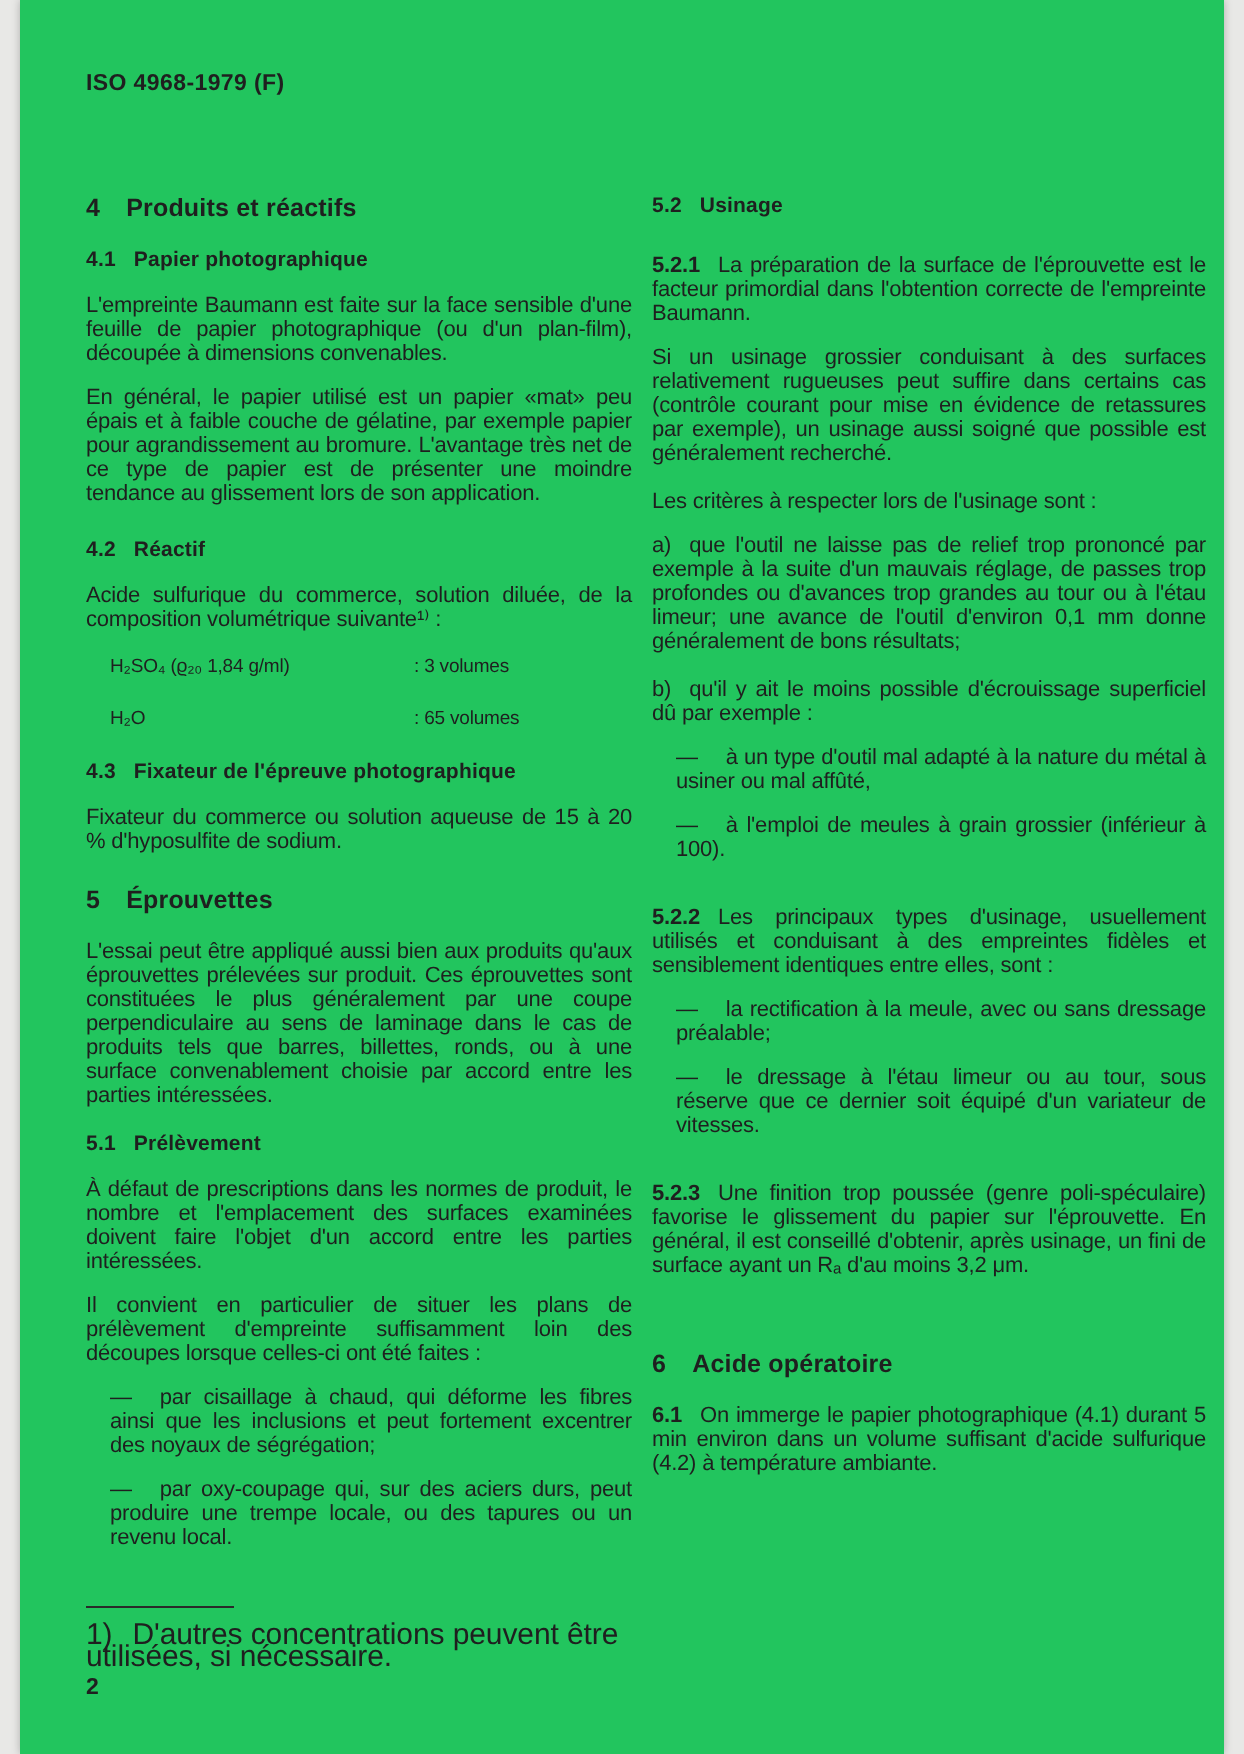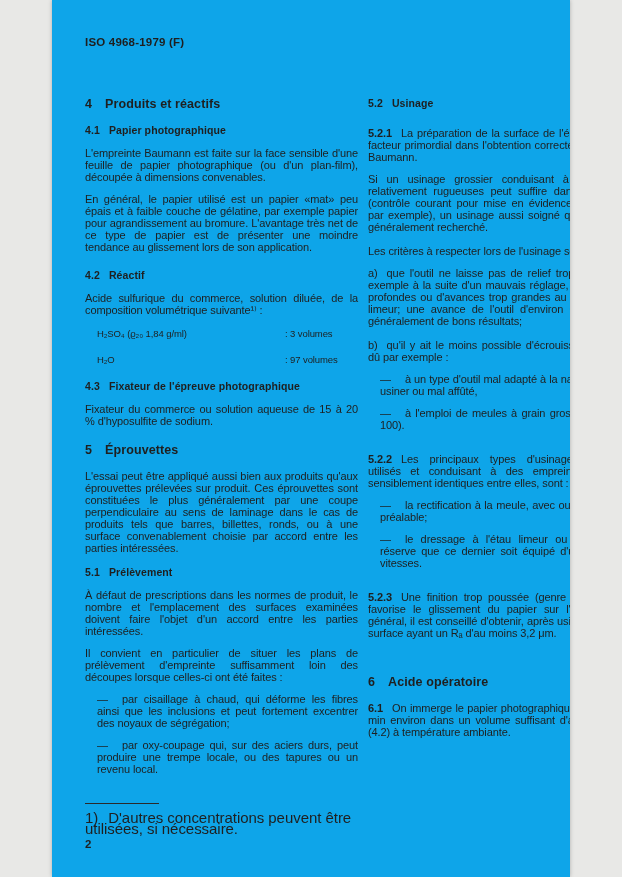--- a/index.html
+++ b/index.html
@@ -1,20 +1,20 @@
 <!DOCTYPE html>
 <html lang="fr"><head>
 <meta charset="utf-8">
 <style>
   html,body { margin:0; padding:0; background:#e8e8e6; }
   .page {
     position:relative;
-    width:518px; height:877px;
+    width:602px; height:877px;
     margin:0 auto;
-    background:#0ea5e9;
+    background:#22c55e;
     font-family:"Liberation Sans","DejaVu Sans",sans-serif;
     color:#1f1f1f;
     overflow:hidden;
     box-shadow:0 0 4px rgba(0,0,0,.25);
   }
   .doc-header {
     position:absolute; left:33px; top:36px;
     font-size:11.5px; font-weight:bold; letter-spacing:.2px;
   }
   .col { position:absolute; top:97px; }
@@ -33,21 +33,20 @@
   .pnum { font-weight:bold; margin-right:9px; }
   .plabel { margin-right:9px; }
 
   .li { padding-left:12px; margin-bottom:10px; }
   .li .dash { margin-right:14px; }
 
   .formula {
     display:flex; padding-left:12px;
     font-size:9.5px; line-height:12px; letter-spacing:-.1px;
     margin:0 0 14px;
-    gap:36px;
   }
   .formula .fleft { width:152px; flex:none; }
 
   .mb12 { margin-bottom:12px; }
   .mb16 { margin-bottom:16px; } .mb22 { margin-bottom:22px; }
   .mb36 { margin-bottom:36px; } .mb18 { margin-bottom:18px; }
 
   .footnote-divider {
     position:absolute; left:33px; top:803px;
     width:74px; border-top:1px solid #2a2a2a;
@@ -87,21 +86,21 @@
     </div>
 
     <p class="p mb12">Acide sulfurique du commerce, solution diluée, de la composition volumétrique suivante¹⁾ :</p>
 
     <div class="formula">
       <span class="fleft">H₂SO₄ (ϱ₂₀ 1,84 g/ml)</span>
       <span>:  3 volumes</span>
     </div>
     <div class="formula">
       <span class="fleft">H₂O</span>
-      <span>: 97 volumes</span>
+      <span>: 65 volumes</span>
     </div>
 
     <div class="h2">
       <span class="hnum">4.3</span><span>Fixateur de l'épreuve photographique</span>
     </div>
 
     <p class="p mb16">Fixateur du commerce ou solution aqueuse de 15 à 20 % d'hyposulfite de sodium.</p>
 
     <div class="h1">
       <span class="hnum">5</span><span>Éprouvettes</span>

